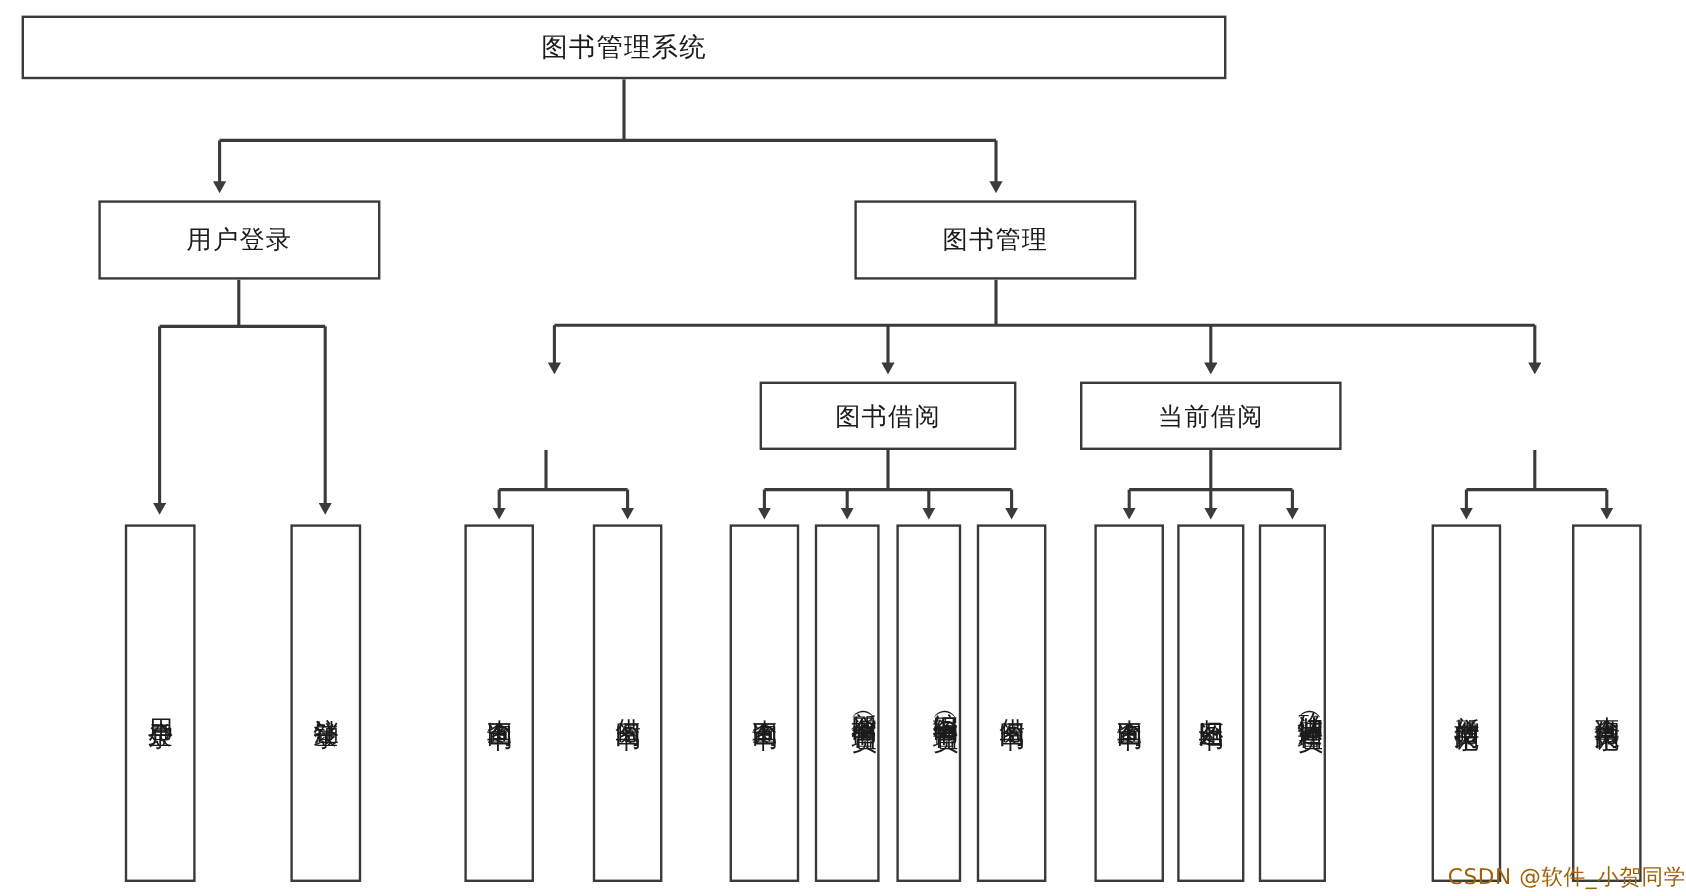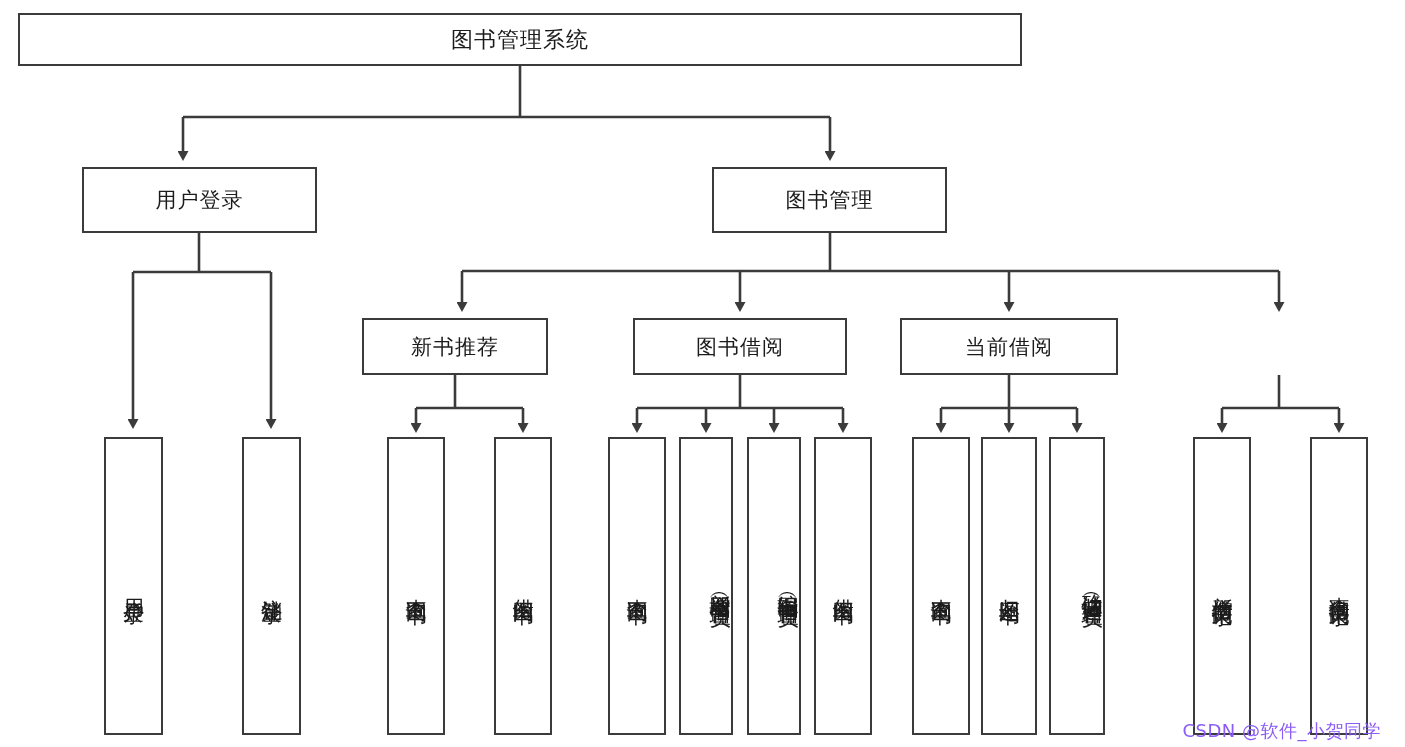--- a/index.html
+++ b/index.html
@@ -54,24 +54,24 @@
     justify-content: center;
   }
   .node.v.top {
     align-items: flex-start;
   }
   .node.v.mid {
     align-items: center;
   }
   .watermark {
     position: absolute;
-    right: 24px;
+    right: 0;
     bottom: 4px;
     font-size: 18px;
-    color: #8b5cf6;
+    color: #a16207;
     white-space: nowrap;
     letter-spacing: 0.5px;
   }
 </style>
 </head>
 <body>
 
 <div id="canvas">
 
   <svg id="edges" viewBox="0 0 1405 747" xmlns="http://www.w3.org/2000/svg">
@@ -125,21 +125,20 @@
       <path d="M1222,408 L1222,424" marker-end="url(#arrow)"></path>
       <path d="M1339,408 L1339,424" marker-end="url(#arrow)"></path>
     </g>
   </svg>
 
   <div class="node root" style="left:18px; top:13px; width:1004px; height:53px;">图书管理系统</div>
 
   <div class="node h" style="left:82px; top:167px; width:235px; height:66px;">用户登录</div>
   <div class="node h" style="left:712px; top:167px; width:235px; height:66px;">图书管理</div>
 
-  <div class="node h" style="left:362px; top:318px; width:186px; height:57px;">新书推荐</div>
   <div class="node h" style="left:900px; top:318px; width:218px; height:57px;">当前借阅</div>
   <div class="node h" style="left:633px; top:318px; width:214px; height:57px;">图书借阅</div>
 
   <div class="node v mid" style="left:104px; top:437px; width:59px; height:298px;">用户登录</div>
   <div class="node v mid" style="left:242px; top:437px; width:59px; height:298px;">注销登录</div>
 
   <div class="node v mid" style="left:387px; top:437px; width:58px; height:298px;">查询图书</div>
   <div class="node v mid" style="left:494px; top:437px; width:58px; height:298px;">借阅图书</div>
 
   <div class="node v mid" style="left:608px; top:437px; width:58px; height:298px;">查询图书</div>

